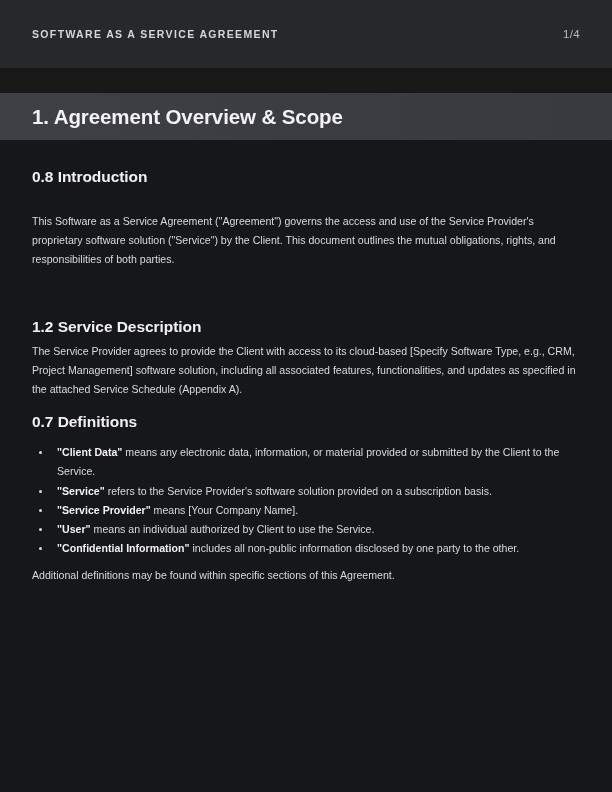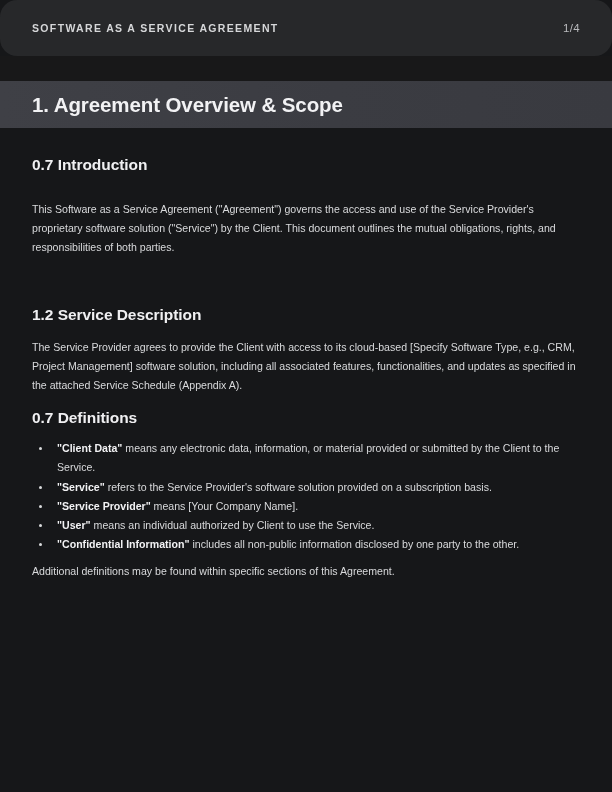--- a/index.html
+++ b/index.html
@@ -12,28 +12,27 @@
     height: 792px;
     background: #161719;
     font-family: "Liberation Sans", sans-serif;
     color: #e8e8ea;
     overflow: hidden;
     position: relative;
   }
 
   
   .doc-header {
-    height: 56px;
+    height: 68px;
     background: #27282a;
     display: flex;
     align-items: center;
     justify-content: space-between;
     padding: 0 32px;
     box-sizing: border-box;
-    border-radius: 17px;
   }
   .doc-header-title {
     font-size: 10.5px;
     font-weight: bold;
     letter-spacing: 1.35px;
     color: #d6d7d9;
     text-transform: uppercase;
     white-space: nowrap;
   }
   .doc-header-page {
@@ -87,21 +86,21 @@
   .sub-head.h-defs    { margin-top: 14px; }
 
   p.body-text {
     font-size: 10.6px;
     line-height: 19.2px;
     color: #d9dadc;
     margin: 0;
     text-align: left;
   }
   p.gap-top-intro   { margin-top: 26px; }
-  p.gap-top-service { margin-top: 14px; }
+  p.gap-top-service { margin-top: 6px; }
   p.tight-follow    { margin-top: 0; }
   p.closing-note    { margin-top: 8px; }
 
   
   ul.def-list {
     list-style: none;
     margin: 12px 0 0 0;
     padding: 0;
   }
   ul.def-list li {
@@ -136,21 +135,21 @@
 
 <div class="header-gap"></div>
 
 <div class="section-band">
   <div class="section-band-title">1. Agreement Overview &amp; Scope</div>
 </div>
 
 <div class="page-body">
 
   <div class="subsection">
-    <h2 class="sub-head h-intro">0.7 Introduction</h2>
+    <h2 class="sub-head h-intro">0.8 Introduction</h2>
     <p class="body-text gap-top-intro">This Software as a Service Agreement ("Agreement") governs the access and use of the Service Provider's proprietary software solution ("Service") by the Client. This document outlines the mutual obligations, rights, and responsibilities of both parties.</p>
   </div>
 
   <div class="subsection">
     <h2 class="sub-head h-service">1.2 Service Description</h2>
     <p class="body-text gap-top-service">The Service Provider agrees to provide the Client with access to its cloud-based [Specify Software Type, e.g., CRM, Project Management] software solution, including all associated features, functionalities, and updates as specified in the attached Service Schedule (Appendix A).</p>
   </div>
 
   <div class="subsection">
     <h2 class="sub-head h-defs">0.7 Definitions</h2>

